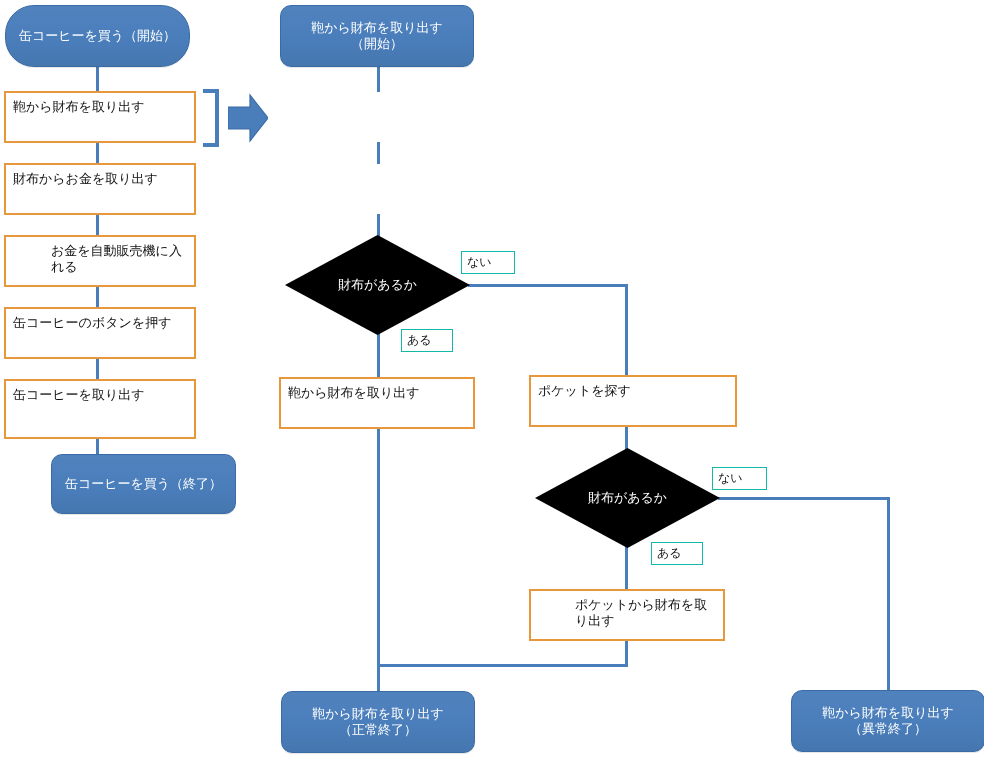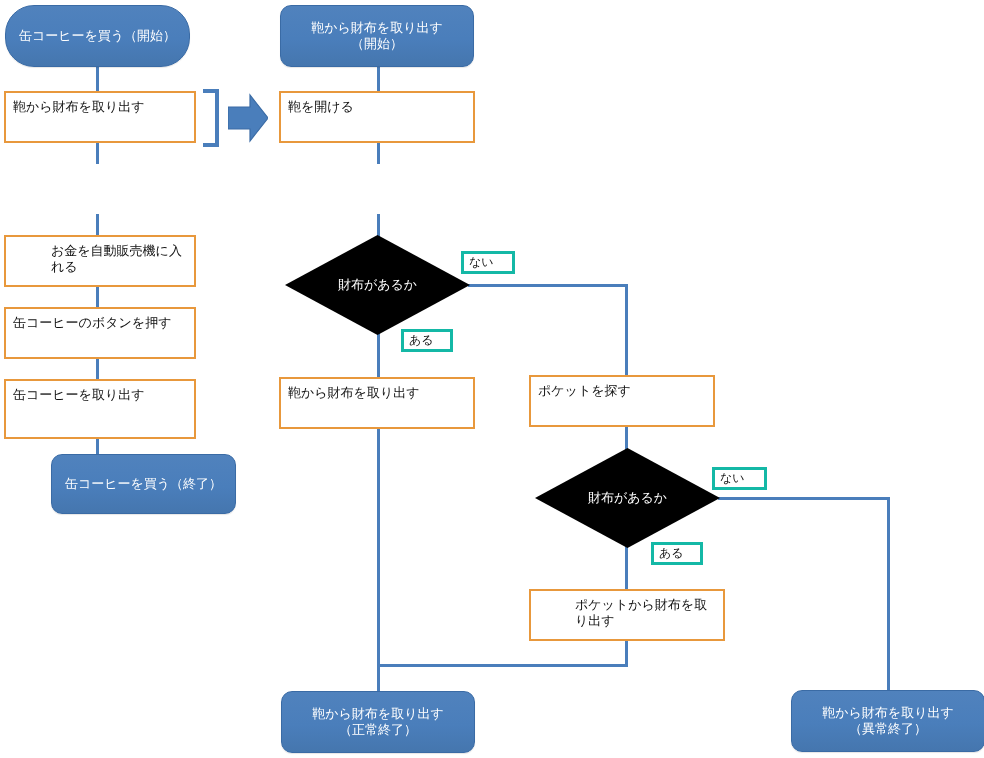--- a/index.html
+++ b/index.html
@@ -53,21 +53,21 @@
     justify-content: flex-start;
     padding: 6px 7px 0 7px;
     text-align: left;
   }
 
   
   .edge-label {
     position: absolute;
     box-sizing: border-box;
     background: #ffffff;
-    border: 3px solid #14b8a6;
+    border: 1px solid #14b8a6;
     color: #111111;
     font-size: 12px;
     display: flex;
     align-items: center;
     justify-content: flex-start;
     padding-left: 5px;
     z-index: 8;
   }
 
   
@@ -123,20 +123,23 @@
   <div class="conn conn-v" style="left:96px; top:430px; height:24px;"></div>
 
   <div class="node terminator" style="left:5px; top:5px; width:185px; height:62px;border-radius:29px;">
     <span>缶コーヒーを買う（開始）</span>
   </div>
 
   <div class="node process" style="left:4px; top:91px; width:192px; height:52px;">
     <span>鞄から財布を取り出す</span>
   </div>
 
+  <div class="node process" style="left:4px; top:163px; width:192px; height:52px;">
+    <span>財布からお金を取り出す</span>
+  </div>
 
   <div class="node process" style="left:4px; top:235px; width:192px; height:52px;padding-left:45px;">
     <span>お金を自動販売機に入れる</span>
   </div>
 
   <div class="node process" style="left:4px; top:307px; width:192px; height:52px;">
     <span>缶コーヒーのボタンを押す</span>
   </div>
 
   <div class="node process" style="left:4px; top:379px; width:192px; height:60px;">
@@ -179,23 +182,20 @@
 
   <div class="conn conn-v" style="left:377px; top:429px; height:237px;"></div>
 
   <div class="conn conn-v" style="left:377px; top:664px; height:27px;"></div>
 
   <div class="node terminator" style="left:280px; top:5px; width:194px; height:62px; flex-direction:column;">
     <span>鞄から財布を取り出す</span>
     <span>（開始）</span>
   </div>
 
-  <div class="node process" style="left:279px; top:91px; width:196px; height:52px;">
-    <span>鞄を開ける</span>
-  </div>
 
 
   <div class="decision" style="left:285px; top:235px; width:185px; height:100px;">
     <svg width="185" height="100" viewBox="0 0 185 100">
       <polygon points="92.5,0 185,50 92.5,100 0,50" fill="#000000"></polygon>
     </svg>
     <div class="dtext">
       <span>財布が</span>
       <span>あるか</span>
     </div>
@@ -206,21 +206,21 @@
   </div>
 
   <div class="edge-label" style="left:401px; top:329px; width:52px; height:23px;">
     <span>ある</span>
   </div>
 
   <div class="node process" style="left:279px; top:377px; width:196px; height:52px;">
     <span>鞄から財布を取り出す</span>
   </div>
 
-  <div class="node process" style="left:529px; top:375px; width:186px; height:52px;">
+  <div class="node process" style="left:529px; top:375px; width:208px; height:52px;">
     <span>ポケットを探す</span>
   </div>
 
   <div class="decision" style="left:535px; top:448px; width:185px; height:100px;">
     <svg width="185" height="100" viewBox="0 0 185 100">
       <polygon points="92.5,0 185,50 92.5,100 0,50" fill="#000000"></polygon>
     </svg>
     <div class="dtext">
       <span>財布が</span>
       <span>あるか</span>

